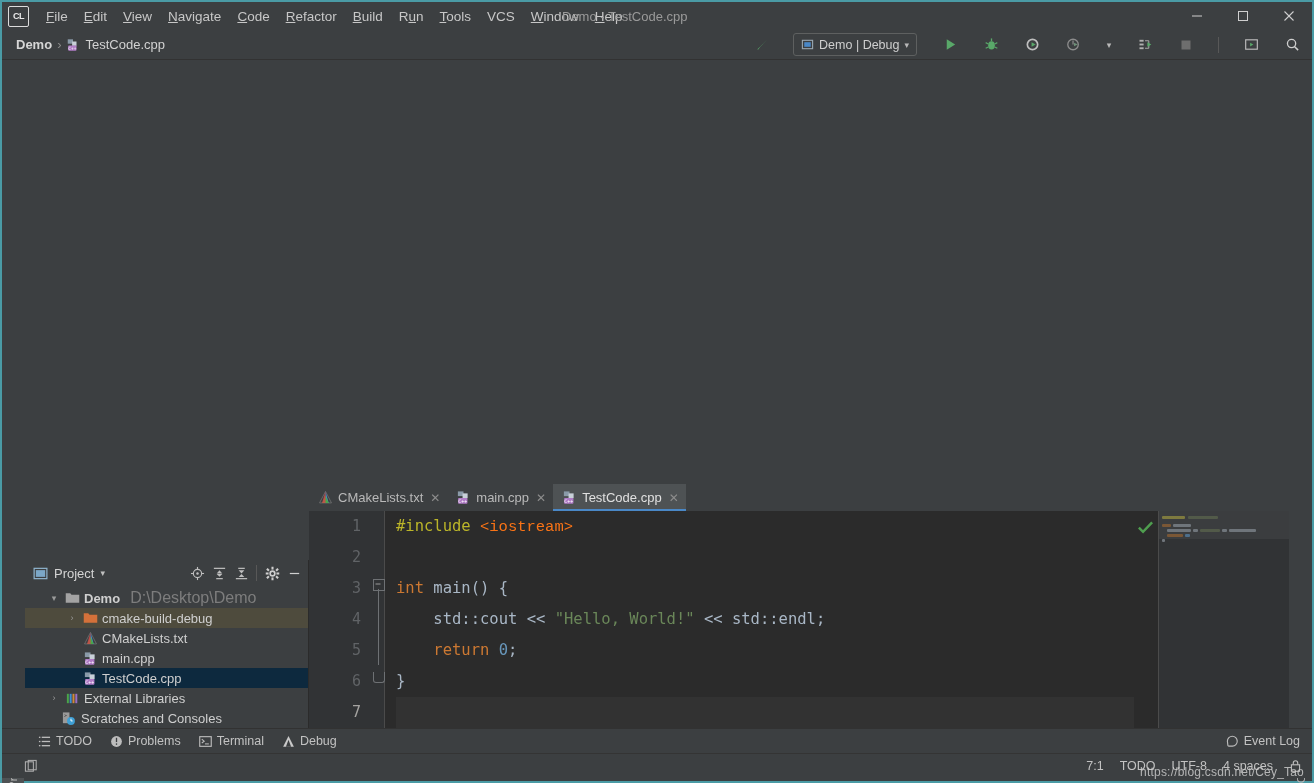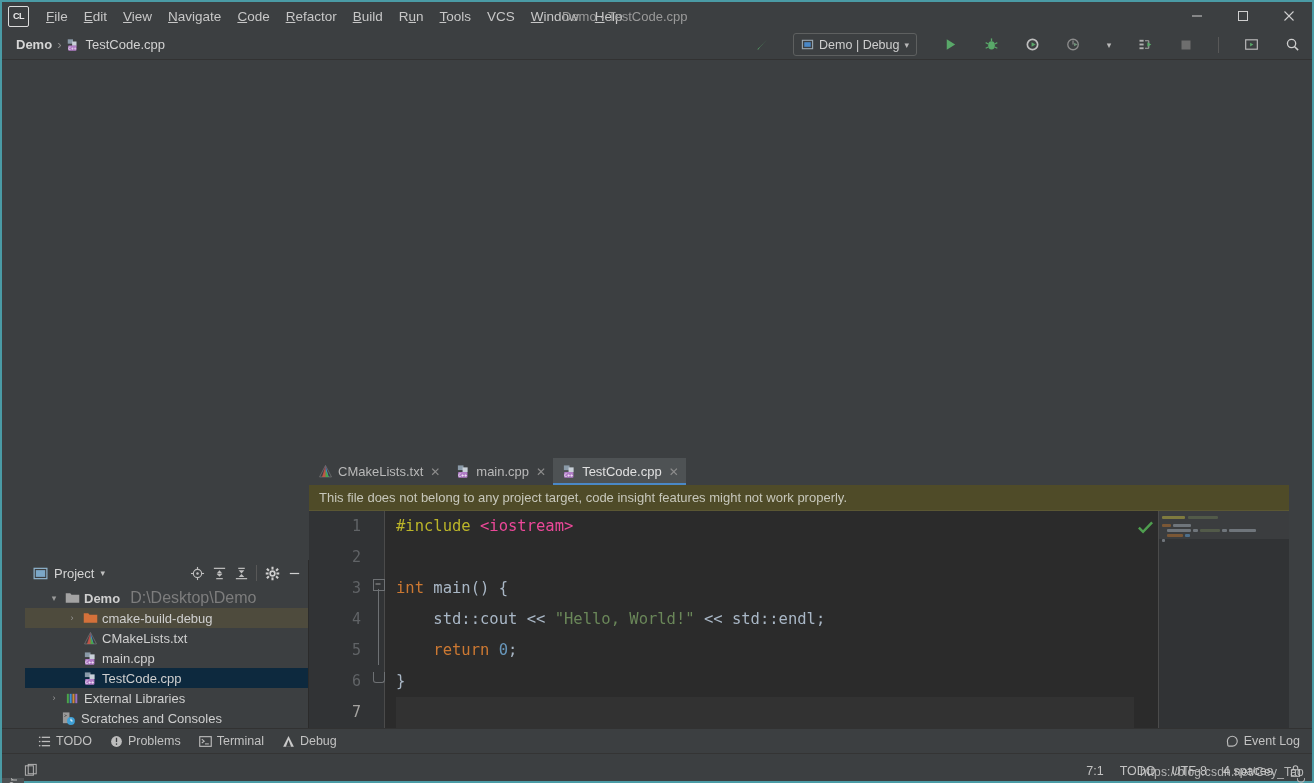--- a/index.html
+++ b/index.html
@@ -92,42 +92,42 @@
            border-right:1px solid #4b4b4b;}
   .foldmark{position:absolute;left:1px;width:10px;height:10px;
             border:1px solid #6e7174;background:#313335;}
   .code{flex:1;position:relative;background:#2b2b2b;
         font-family:"DejaVu Sans Mono",monospace;font-size:15.5px;
         padding-left:11px;min-width:0;}
   .cl{height:31px;line-height:31px;white-space:pre;}
   .cl.cur{background:#323232;}
   .kw{color:#cc7832;}
   .dir{color:#bbb529;}
-  .inc{color:#ec4899;}
+  .inc{color:#f97316;font-family:Liberation Mono, monospace;}
   .str{color:#6a8759;}
   .num{color:#6897bb;}
   .plain{color:#a9b7c6;}
 
   .rightmark{width:24px;background:#2b2b2b;position:relative;flex:none;}
   .minimap{width:130px;background:#313335;position:relative;flex:none;
            border-left:1px solid #4b4b4b;}
   .mm-block{position:absolute;background:#4a4a4a;height:3px;border-radius:1px;}
   .mm-hl{position:absolute;left:0;right:0;background:#3b3d3f;}
 
   .rightstrip{width:22px;background:#3c3f41;position:relative;
               border-left:1px solid #323232;}
 
   
   .bottombar{height:24px;background:#3c3f41;display:flex;align-items:center;
              padding-left:36px;gap:18px;border-top:1px solid #323232;
              position:relative;}
   .bbtn{display:flex;align-items:center;gap:5px;color:#c2c2c2;font-size:12.5px;}
   .eventlog{position:absolute;right:12px;display:flex;align-items:center;gap:5px;
             color:#c2c2c2;font-size:12.5px;}
-  .statusbar{height:24px;background:#3c3f41;display:flex;align-items:flex-end;
+  .statusbar{height:24px;background:#3c3f41;display:flex;align-items:center;
              position:relative;border-top:1px solid #343434;padding-left:12px;}
   .sb-left{padding-left:10px;display:flex;align-items:center;}
   .sb-right{position:absolute;right:10px;display:flex;align-items:center;gap:16px;
             color:#c2c2c2;font-size:12.5px;}
   .watermark{position:absolute;right:8px;bottom:-1px;color:#cfcfcf;font-size:12px;
              opacity:.82;letter-spacing:.2px;white-space:nowrap;
              font-family:"Liberation Sans",sans-serif;}
 
   svg{display:block;}
 </style>
@@ -475,23 +475,20 @@
               <rect x="7" y="3.6" width="5.4" height="5.2" fill="#c8d0d8"></rect>
               <rect x="2.2" y="8.6" width="10" height="6" fill="#b07cc6" rx="1"></rect>
               <text x="7.2" y="13.5" font-size="5.2" fill="#ffffff" text-anchor="middle" font-family="DejaVu Sans Mono, monospace">C++</text>
             </svg>
           </span>
           <span>TestCode.cpp</span>
           <span class="x">✕</span>
         </div>
       </div>
 
-      <div class="notif">
-        <span>This file does not belong to any project target, code insight features might not work properly.</span>
-      </div>
 
       <div class="editorarea">
 
         <div class="gutter">
           <div class="ln">1</div>
           <div class="ln">2</div>
           <div class="ln">3</div>
           <div class="ln">4</div>
           <div class="ln">5</div>
           <div class="ln">6</div>

